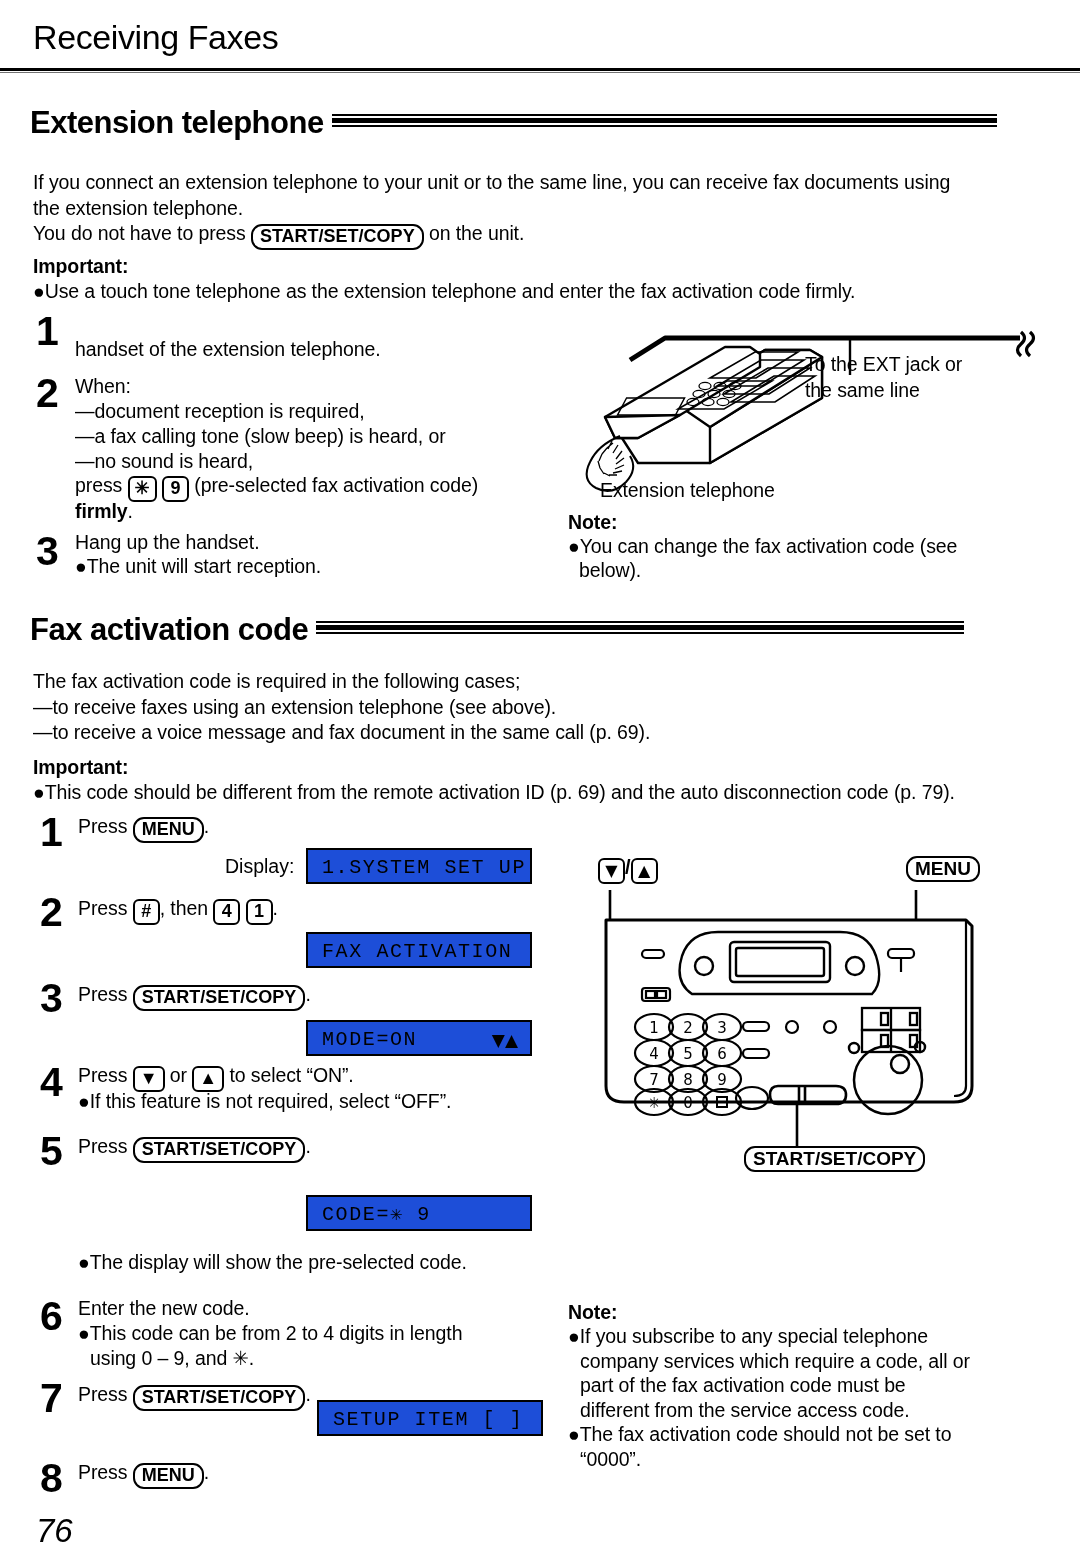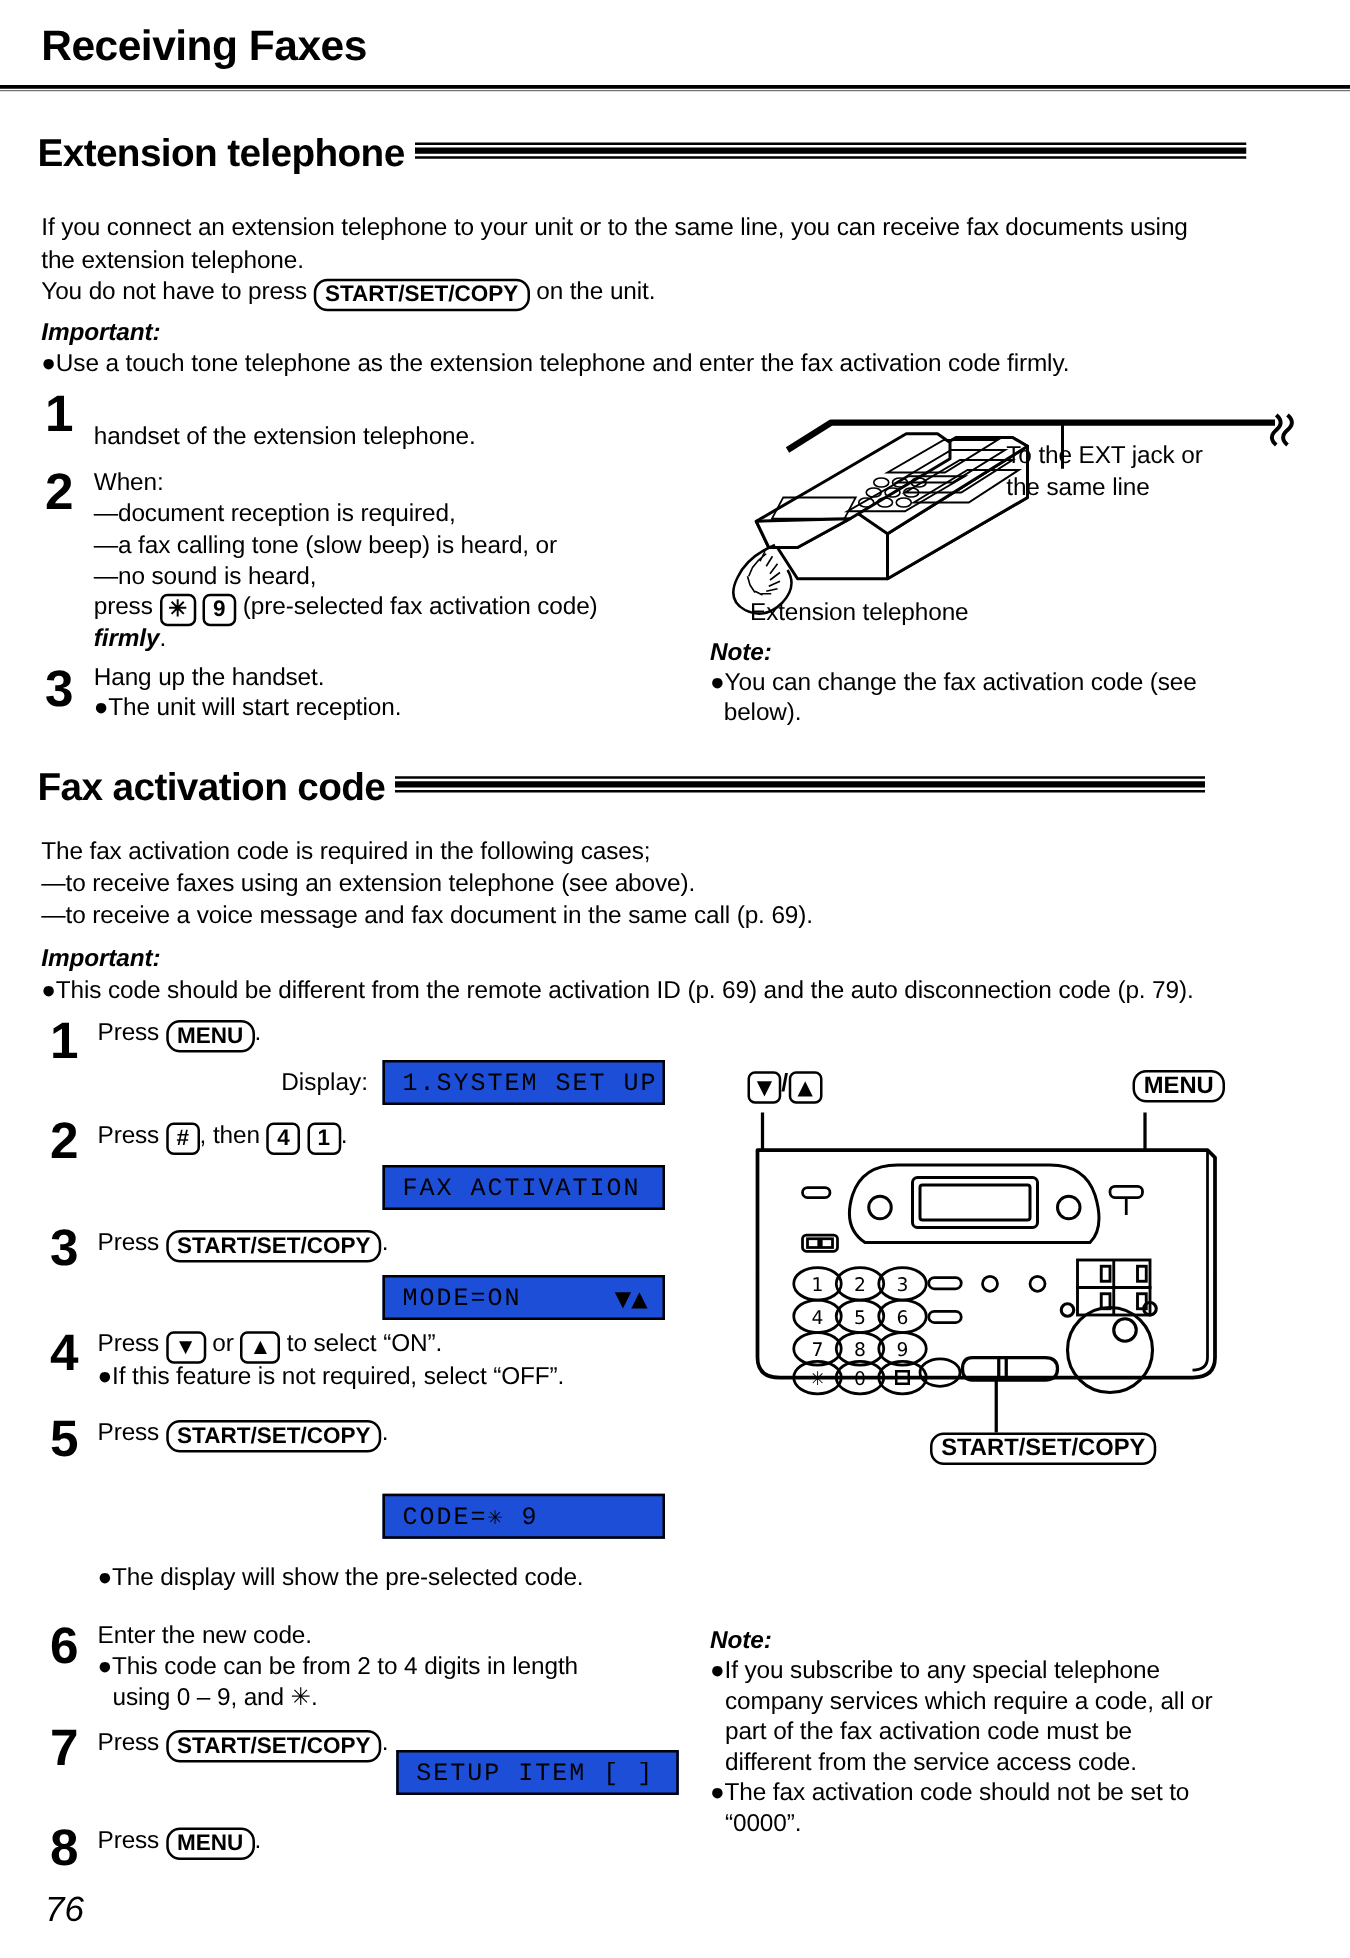--- a/index.html
+++ b/index.html
@@ -10,21 +10,21 @@
     font-family:"Liberation Sans", sans-serif;
     color:#000;
     overflow:hidden;
     position:relative;
   }
   .page{position:absolute;left:0;top:0;width:1080px;height:1566px;}
 
   
   .running-head{
     position:absolute;left:33px;top:18px;
-    font-size:34px;font-weight:bold;letter-spacing:-0.4px;
+    font-size:34px;font-weight:normal;letter-spacing:-0.4px;
   }
   .head-rule{
     position:absolute;left:0px;top:68px;width:1080px;height:3px;
     background:#000;
   }
   .head-rule:after{
     content:"";position:absolute;left:0;top:4px;width:1080px;height:1px;
     background:#000;opacity:.55;
   }
 
@@ -38,21 +38,21 @@
     display:inline-block;vertical-align:middle;
     height:14px;position:relative;margin-left:8px;margin-bottom:4px;
   }
   .sect .sect-rule i{display:block;background:#000;position:absolute;left:0;right:0;}
   .sect .sect-rule i.a{top:0px;height:2px;}
   .sect .sect-rule i.b{top:4px;height:5px;}
   .sect .sect-rule i.c{top:11px;height:2px;}
 
   
   .p{position:absolute;font-size:19.5px;line-height:25px;letter-spacing:-0.1px;}
-  .bold{font-weight:bold;font-style:italic;}
+  .bold{font-weight:bold;}
 
   
   .keycap{
     display:inline-block;
     border:2px solid #000;border-radius:11px;
     padding:0px 7px 1px 7px;
     font-weight:bold;font-size:18px;line-height:21px;
     letter-spacing:0px;
     vertical-align:-2px;
     white-space:nowrap;
@@ -77,21 +77,21 @@
   }
   .lcd .arrows{
     position:absolute;right:12px;top:0;line-height:36px;
     font-family:"DejaVu Sans", sans-serif;font-size:17px;letter-spacing:0;
   }
   .lcd-label{position:absolute;font-size:19.5px;}
 
   
   .folio{
     position:absolute;left:36px;top:1512px;
-    font-size:28px;font-style:italic;font-weight:500;
+    font-size:33px;font-style:italic;font-weight:500;
   }
 
   
   .illus{position:absolute;}
   svg{display:block;}
 </style>
 </head>
 <body>
 
 <div class="page">

